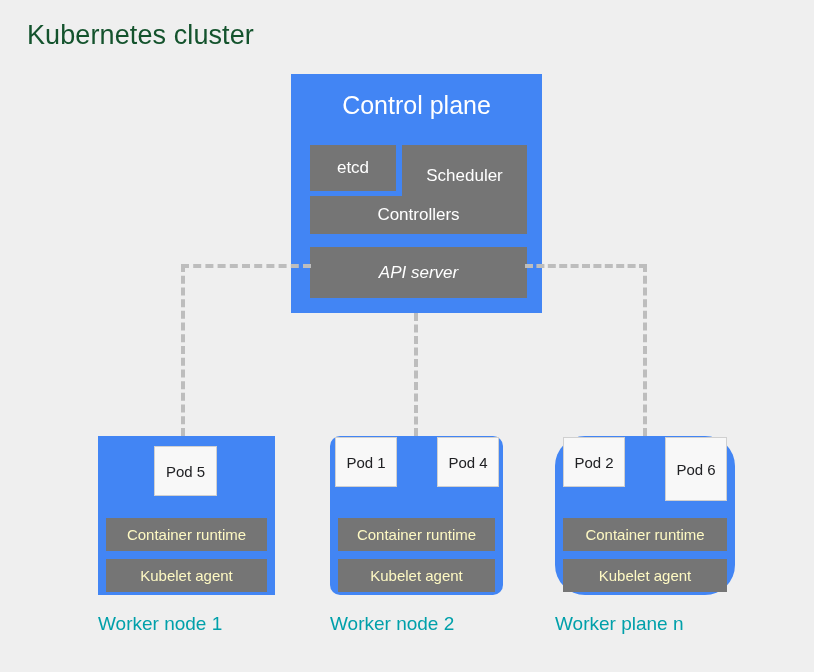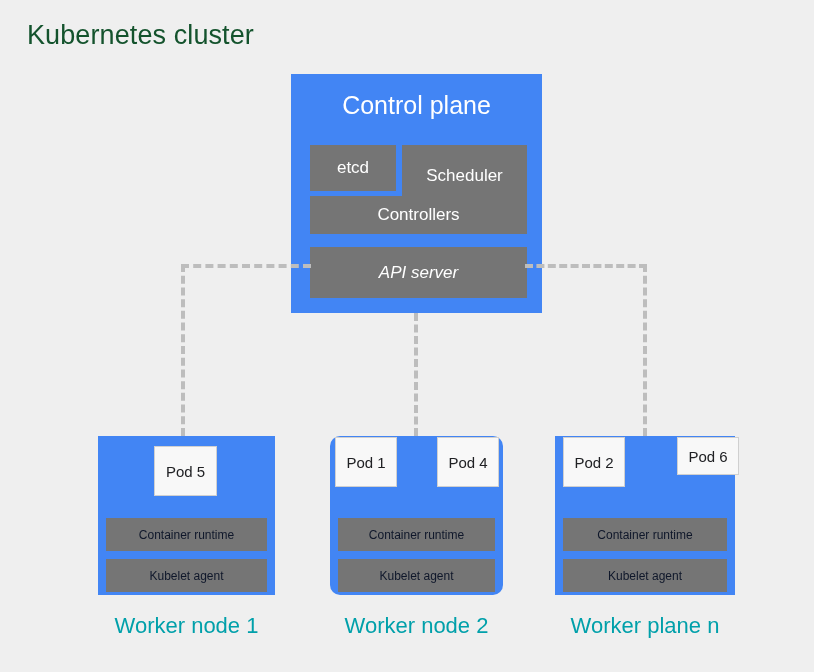--- a/index.html
+++ b/index.html
@@ -130,51 +130,51 @@
 
   
   .worker-node {
     position: absolute;
     top: 436px;
     height: 159px;
     background: #4285f4;
   }
   .node-1 { left: 98px;  width: 177px; }
   .node-2 { left: 330px; width: 173px; border-radius: 10px; }
-  .node-3 { left: 555px; width: 180px; }
+  .node-3 { left: 555px; width: 180px; border-radius: 30px; }
 
   .pod {
     position: absolute;
     background: #f8f8f8;
     border: 1px solid #d0d0d0;
     color: #202124;
     display: flex;
     align-items: center;
     justify-content: center;
     font-size: 15px;
     white-space: nowrap;
     box-sizing: border-box;
   }
   .node-row {
     position: absolute;
     background: #757575;
-    color: #0f172a;
+    color: #fef9c3;
     display: flex;
     align-items: center;
     justify-content: center;
-    font-size: 12px;
+    font-size: 15px;
     white-space: nowrap;
     box-sizing: border-box;
   }
   .node-label {
     position: absolute;
     top: 613px;
-    font-size: 22px;
+    font-size: 19px;
     color: #00a0aa;
-    text-align: center;
+    text-align: left;
     white-space: nowrap;
     font-weight: 400;
   }
   .label-1 { left: 98px;  width: 177px; }
   .label-2 { left: 330px; width: 173px; }
   .label-3 { left: 555px; width: 180px; }
 </style>
 </head>
 <body>
 
@@ -208,19 +208,19 @@
   <div class="worker-node node-2">
     <div class="pod" style="left:5px; top:1px; width:62px; height:50px;">Pod 1</div>
     <div class="pod" style="left:107px; top:1px; width:62px; height:50px;">Pod 4</div>
     <div class="node-row" style="left:8px; top:82px; width:157px; height:33px;">Container runtime</div>
     <div class="node-row" style="left:8px; top:123px; width:157px; height:33px;">Kubelet agent</div>
   </div>
   <div class="node-label label-2">Worker node 2</div>
 
   <div class="worker-node node-3">
     <div class="pod" style="left:8px; top:1px; width:62px; height:50px;">Pod 2</div>
-    <div class="pod" style="left:110px; top:1px; width:62px; height:38px;margin-left:12px;">Pod 6</div>
+    <div class="pod" style="left:110px; top:1px; width:62px; height:64px;">Pod 6</div>
     <div class="node-row" style="left:8px; top:82px; width:164px; height:33px;">Container runtime</div>
     <div class="node-row" style="left:8px; top:123px; width:164px; height:33px;">Kubelet agent</div>
   </div>
   <div class="node-label label-3">Worker plane n</div>
 
 </div>
 
 </body></html>

